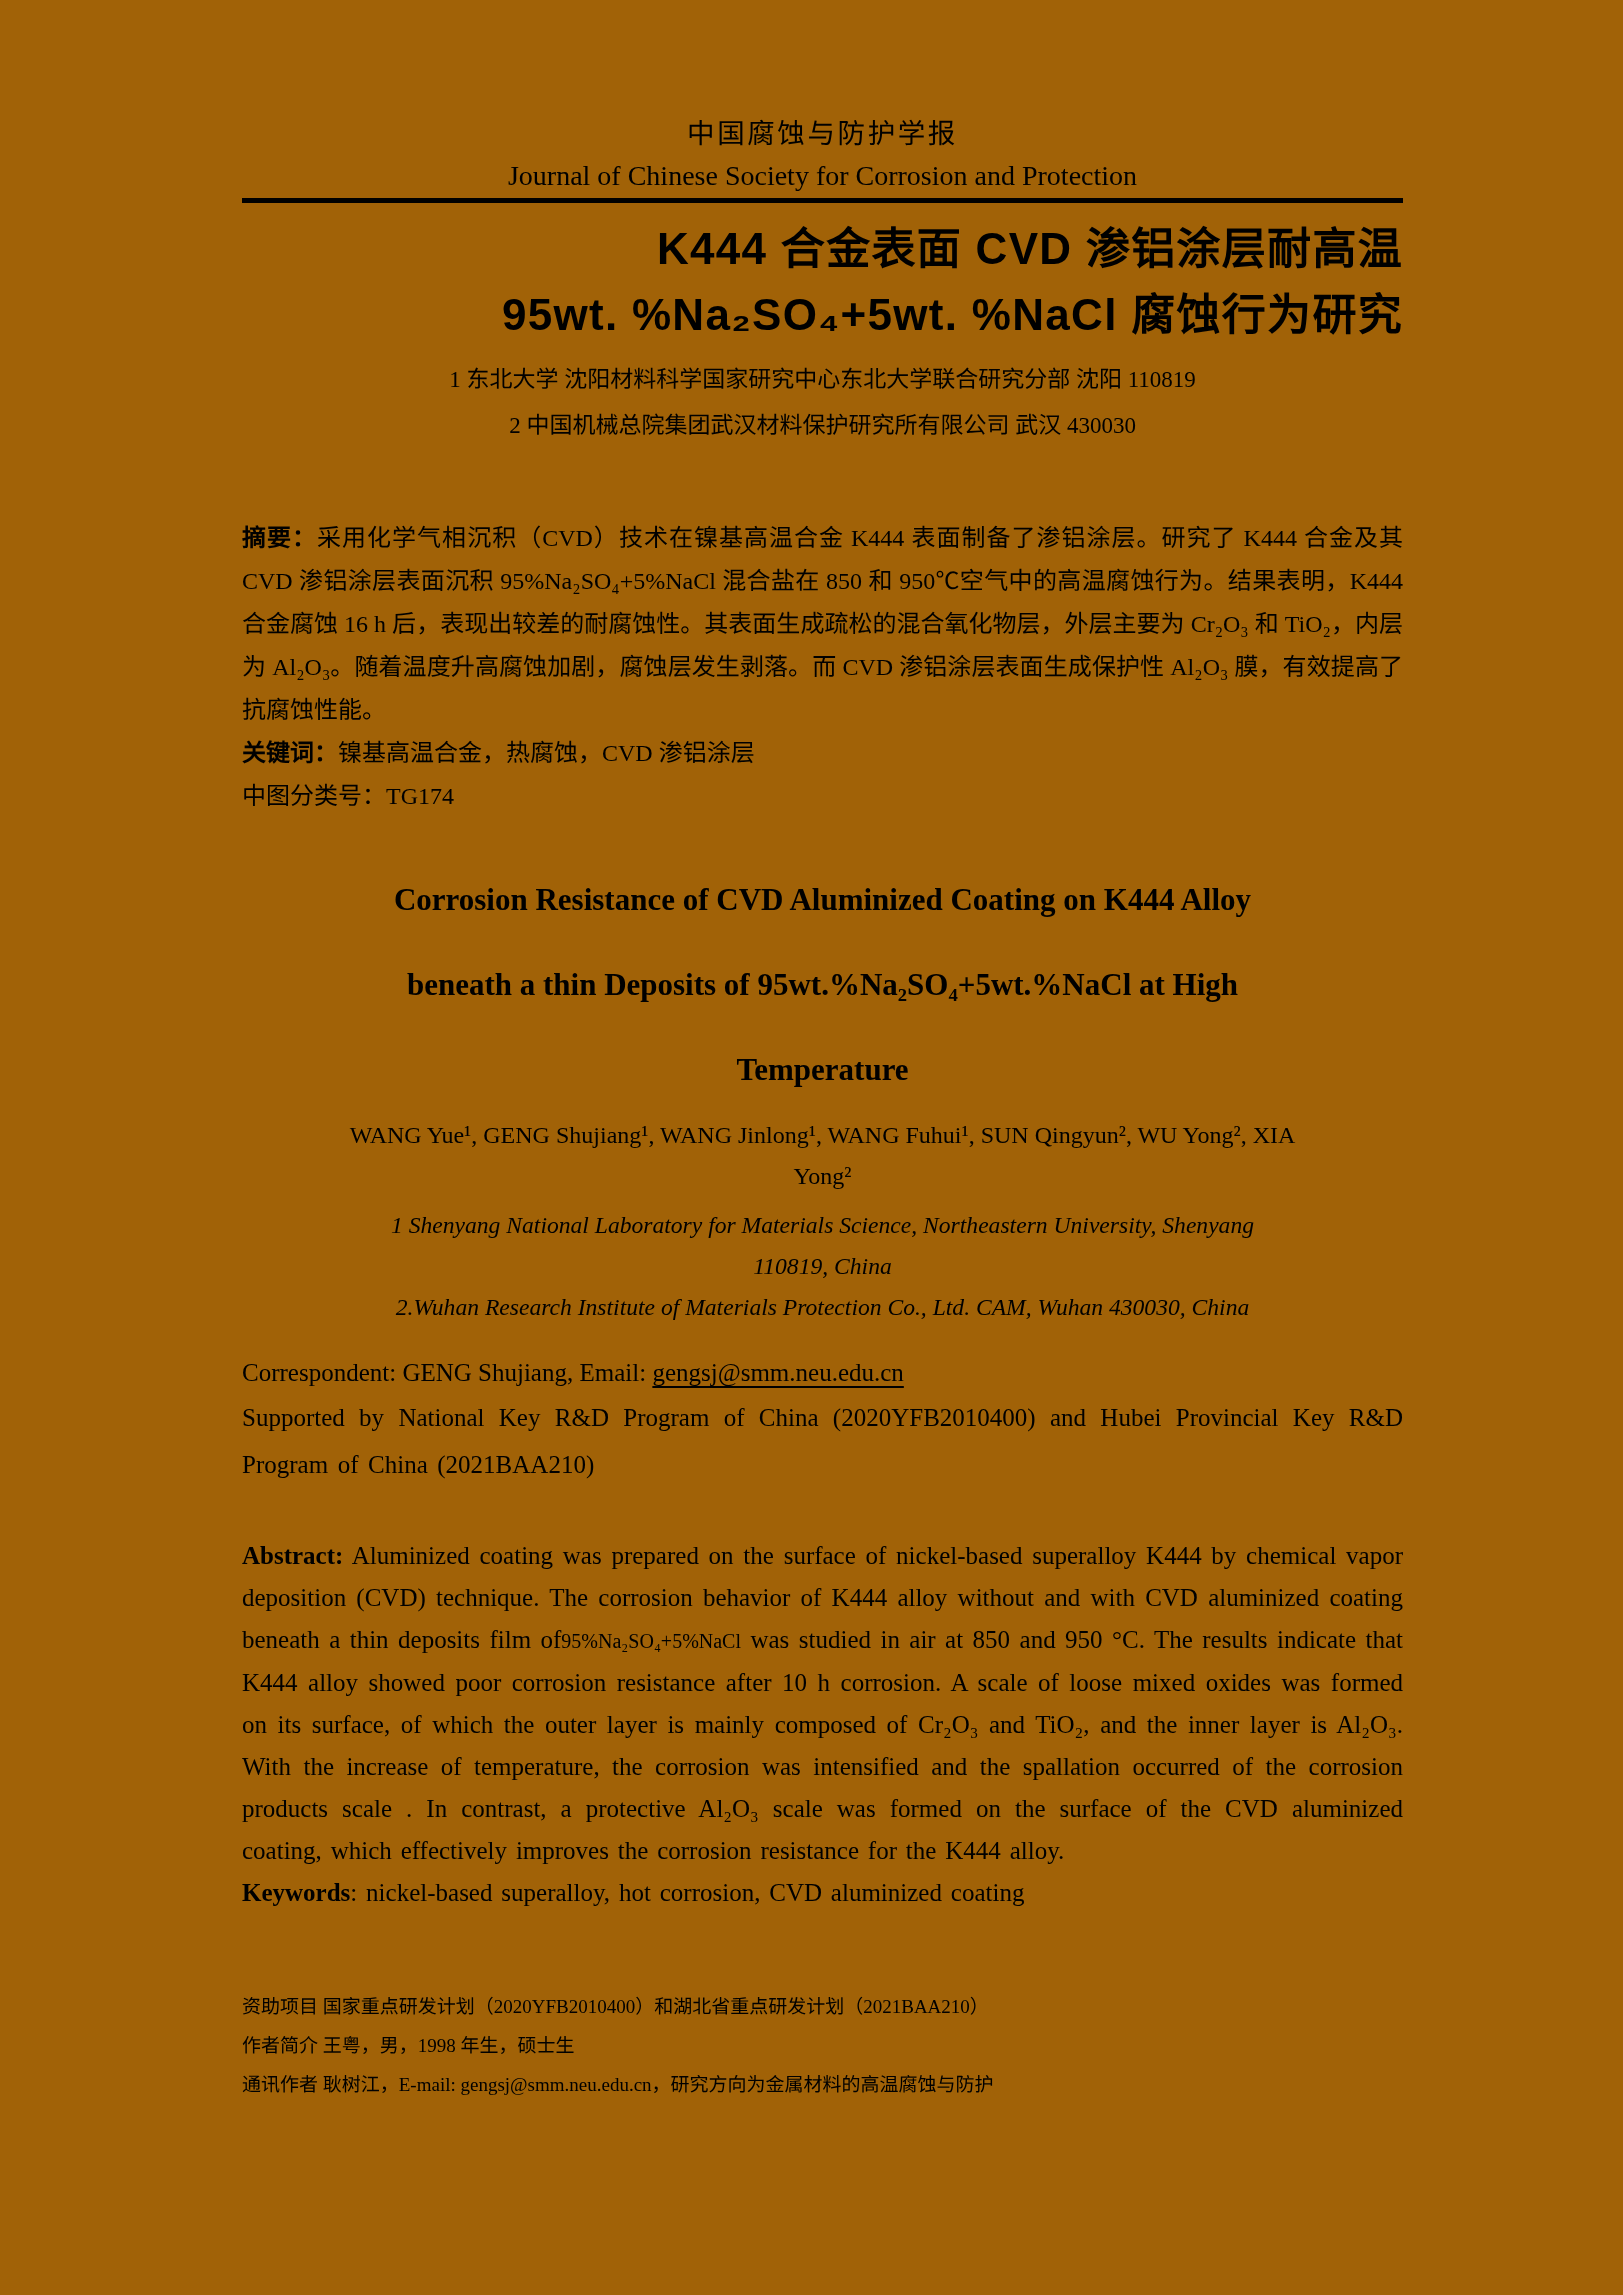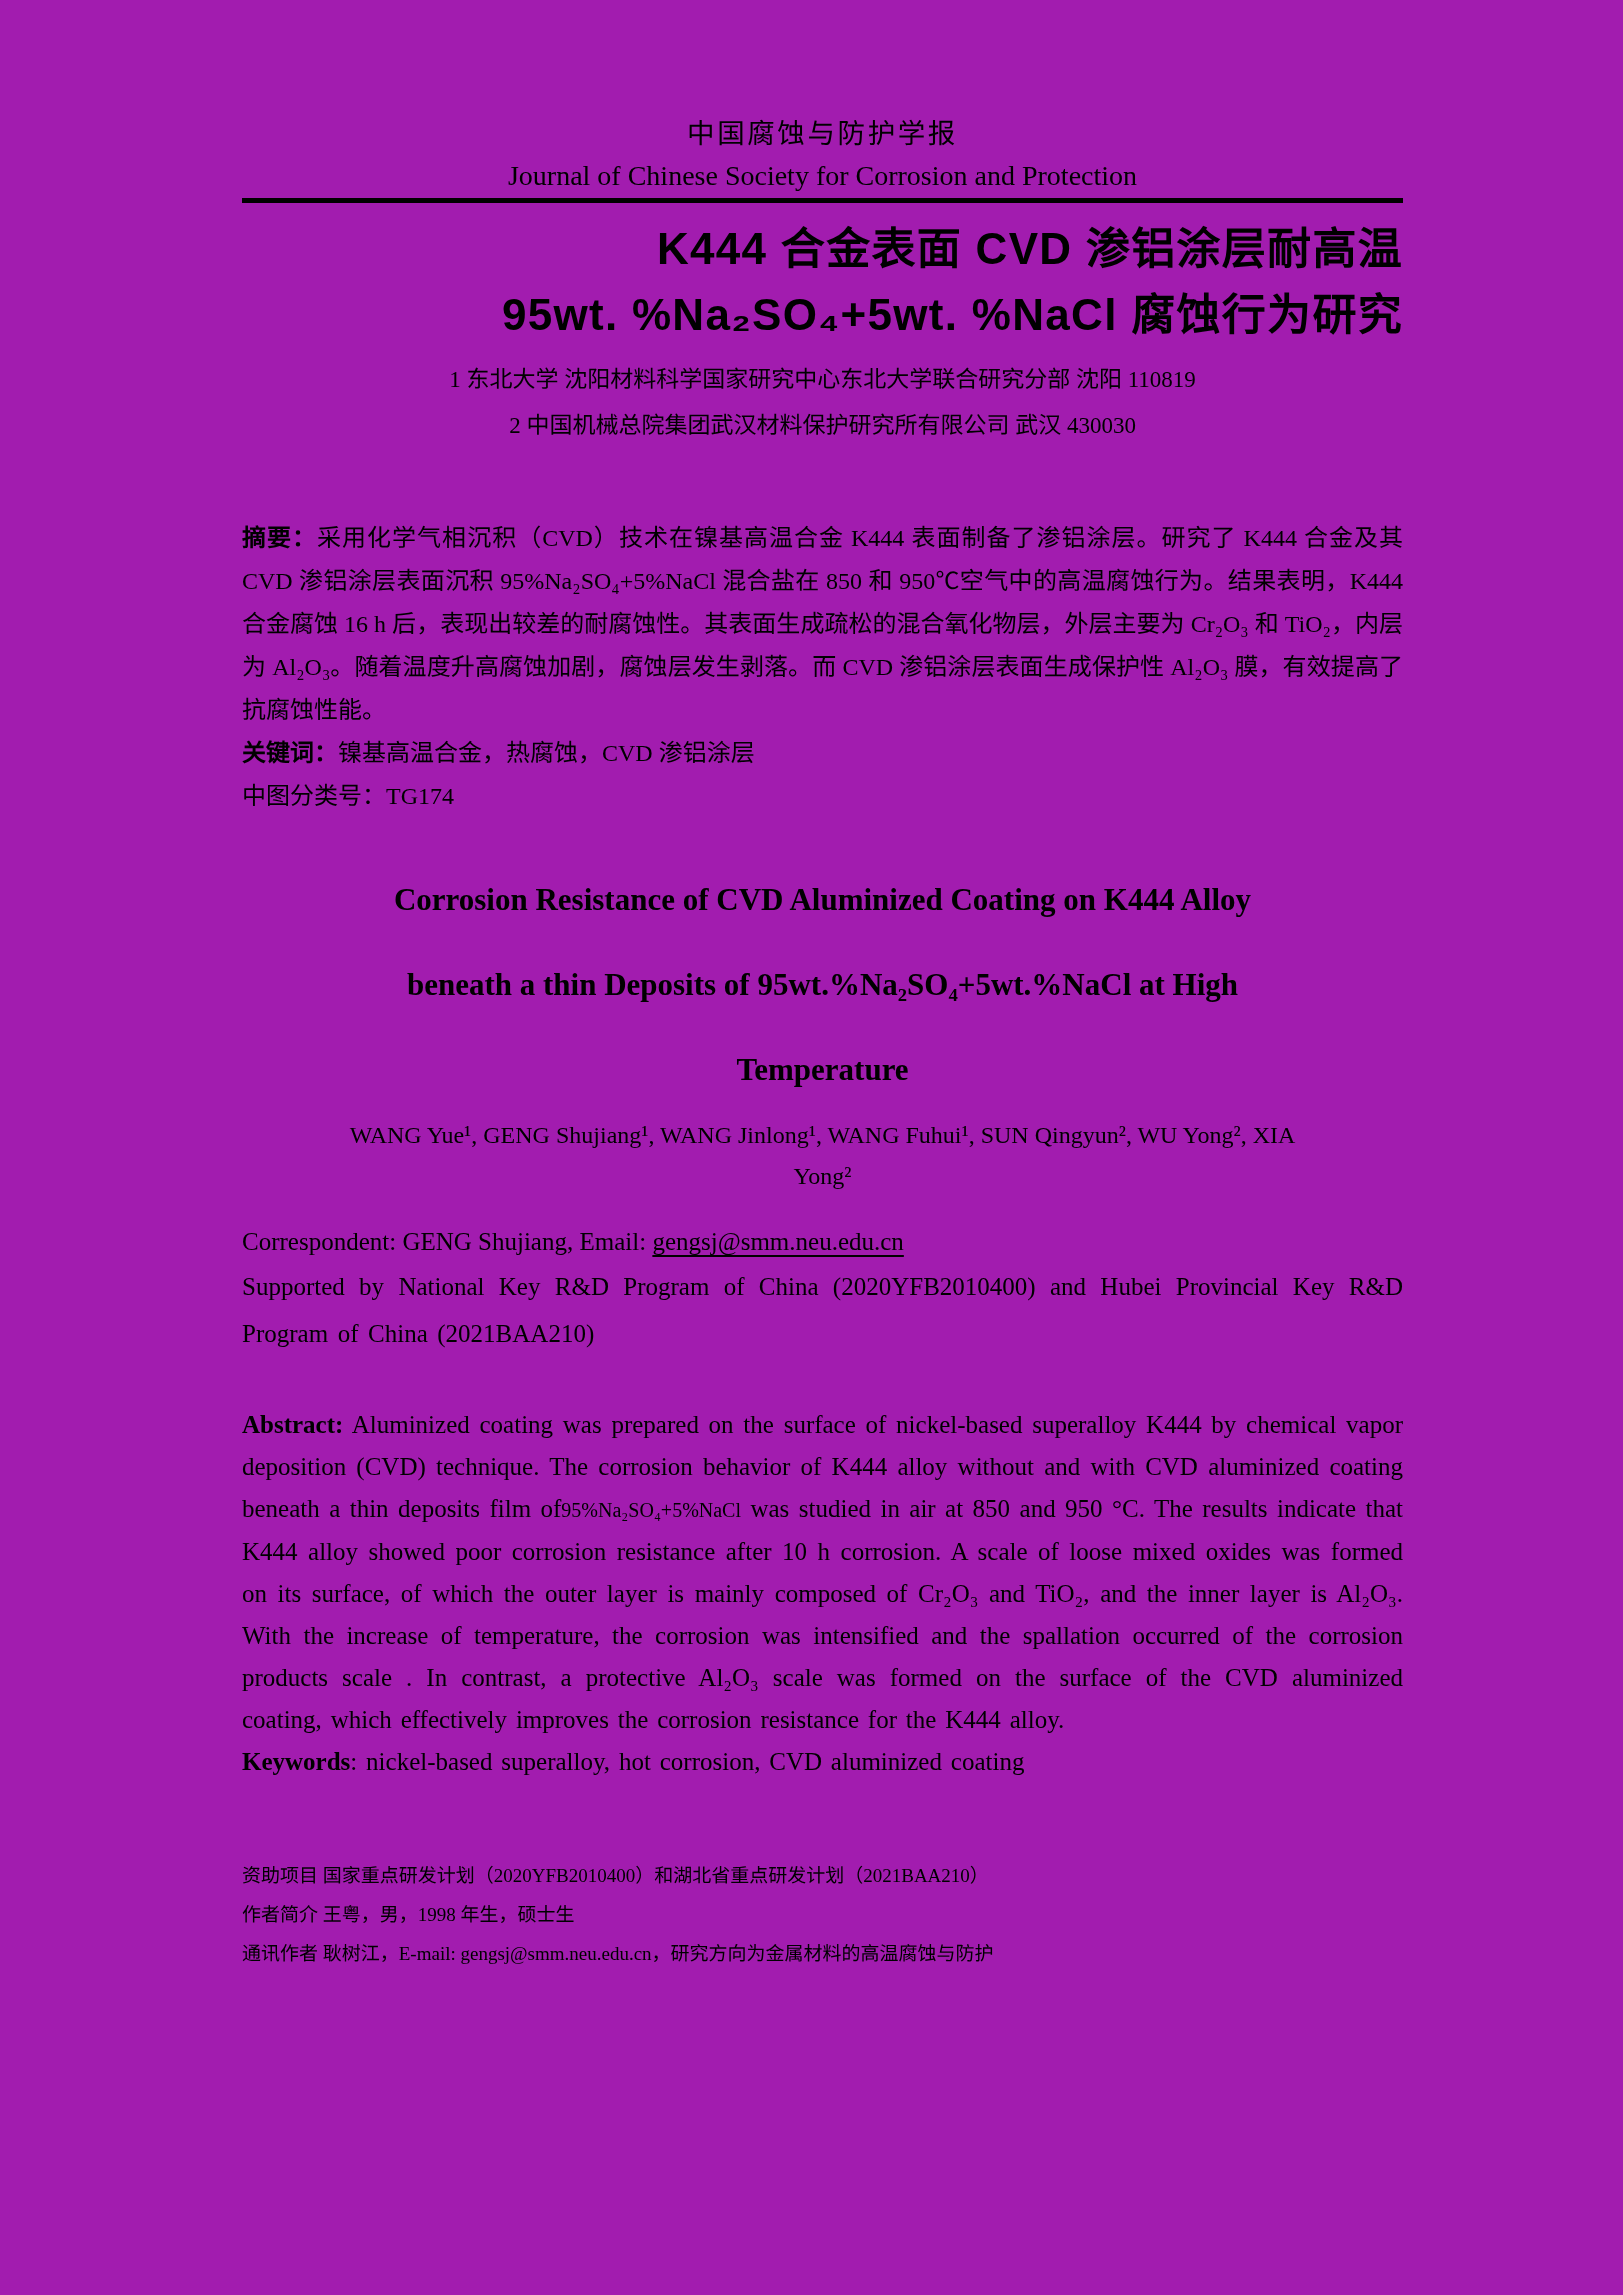--- a/index.html
+++ b/index.html
@@ -1,21 +1,21 @@
 <!DOCTYPE html>
 <html lang="zh-CN" style="font-size:10.5px"><head>
 <meta charset="utf-8">
 <style>
   html, body { margin: 0; padding: 0; background: #888; }
   .page {
     position: relative;
     width: 1623px;
     height: 2295px;
     margin: 0 auto;
-    background: #a21caf;
+    background: #a16207;
     color: #000000;
     font-family: "Liberation Serif", serif;
     overflow: hidden;
   }
   .content {
     position: absolute;
     left: 242px;
     top: 0;
     width: 1161px;
   }
@@ -147,20 +147,25 @@
       <div>Corrosion Resistance of CVD Aluminized Coating on K444 Alloy</div>
       <div>beneath a thin Deposits of 95wt.%Na₂SO₄+5wt.%NaCl at High</div>
       <div>Temperature</div>
     </div>
 
     <div class="authors-en center">
       <div>WANG Yue¹, GENG Shujiang¹, WANG Jinlong¹, WANG Fuhui¹, SUN Qingyun², WU Yong², XIA</div>
       <div>Yong²</div>
     </div>
 
+    <div class="affil-en center">
+      <div>1 Shenyang National Laboratory for Materials Science, Northeastern University, Shenyang</div>
+      <div>110819, China</div>
+      <div>2.Wuhan Research Institute of Materials Protection Co., Ltd. CAM, Wuhan 430030, China</div>
+    </div>
 
     <div class="corr-block">
       <div>
         <span>Correspondent: GENG Shujiang, Email: </span><a class="email-link" href="#">gengsj@smm.neu.edu.cn</a>
       </div>
       <div class="supported justify">Supported by National Key R&amp;D Program of China (2020YFB2010400) and Hubei Provincial Key R&amp;D Program of China (2021BAA210)</div>
     </div>
 
     <div class="abstract-en-block">
       <div class="justify">

